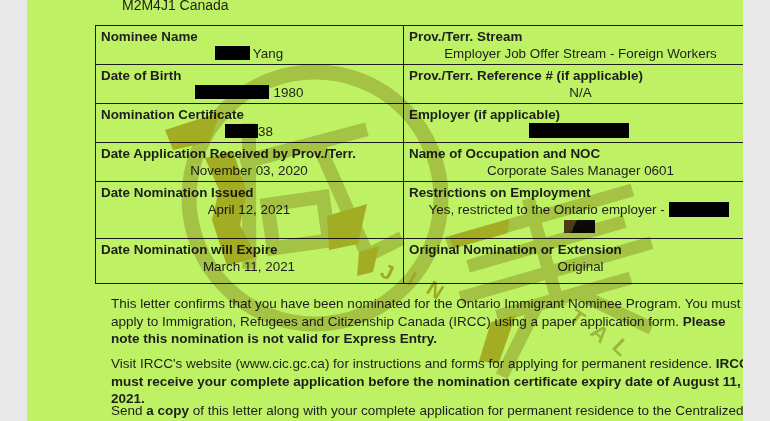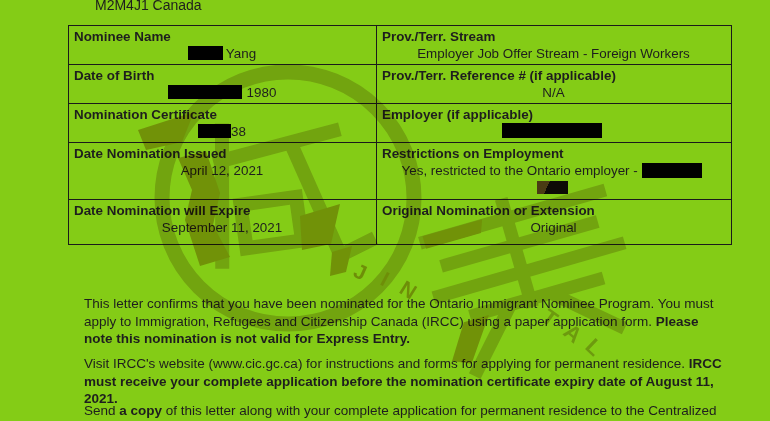--- a/index.html
+++ b/index.html
@@ -1,17 +1,17 @@
 <!DOCTYPE html>
 <html><head>
 <meta charset="utf-8">
 <style>
   html,body{margin:0;padding:0;background:#e8e8e8;}
   .page{
-    position:relative;width:770px;height:421px;background:#84cc16;
+    position:relative;width:716px;height:421px;background:#bef264;
     font-family:"Liberation Sans",sans-serif;color:#1e1e1e;overflow:hidden;
     margin:0 auto;
   }
   .addr{position:absolute;left:95px;top:-3px;font-size:14px;font-weight:400;}
   table.cert{
     position:absolute;left:68px;top:25px;width:639px;
     border-collapse:collapse;table-layout:fixed;
   }
   table.cert td{
     border:1.7px solid #1b1b1b;vertical-align:top;
@@ -69,35 +69,45 @@
       <tr class="r3">
         <td class="c-left">
           <div class="lbl">Nomination Certificate</div>
           <div class="val"><span class="redact w33"></span><span>38</span></div>
         </td>
         <td class="c-right">
           <div class="lbl">Employer (if applicable)</div>
           <div class="val"><span class="redact w100"></span></div>
         </td>
       </tr>
+      <tr class="r4">
+        <td class="c-left">
+          <div class="lbl">Date Application Received by Prov./Terr.</div>
+          <div class="val">November 03, 2020</div>
+        </td>
+        <td class="c-right">
+          <div class="lbl">Name of Occupation and NOC</div>
+          <div class="val">Corporate Sales Manager 0601</div>
+        </td>
+      </tr>
       <tr class="r5">
         <td class="c-left">
           <div class="lbl">Date Nomination Issued</div>
           <div class="val">April 12, 2021</div>
         </td>
         <td class="c-right">
           <div class="lbl">Restrictions on Employment</div>
           <div class="val"><span>Yes, restricted to the Ontario employer - </span><span class="redact w60"></span></div>
           <div class="val"><span class="redact redact2"></span></div>
         </td>
       </tr>
       <tr class="r6">
         <td class="c-left">
           <div class="lbl">Date Nomination will Expire</div>
-          <div class="val">September 11, 2021</div>
+          <div class="val">March 11, 2021</div>
         </td>
         <td class="c-right">
           <div class="lbl">Original Nomination or Extension</div>
           <div class="val">Original</div>
         </td>
       </tr>
     </tbody>
   </table>
 
   <p class="para p1"><span>This letter confirms that you have been nominated for the Ontario Immigrant Nominee Program. You must apply to Immigration, Refugees and Citizenship Canada (IRCC) using a paper application form. </span><b>Please note this nomination is not valid for Express Entry.</b></p>

